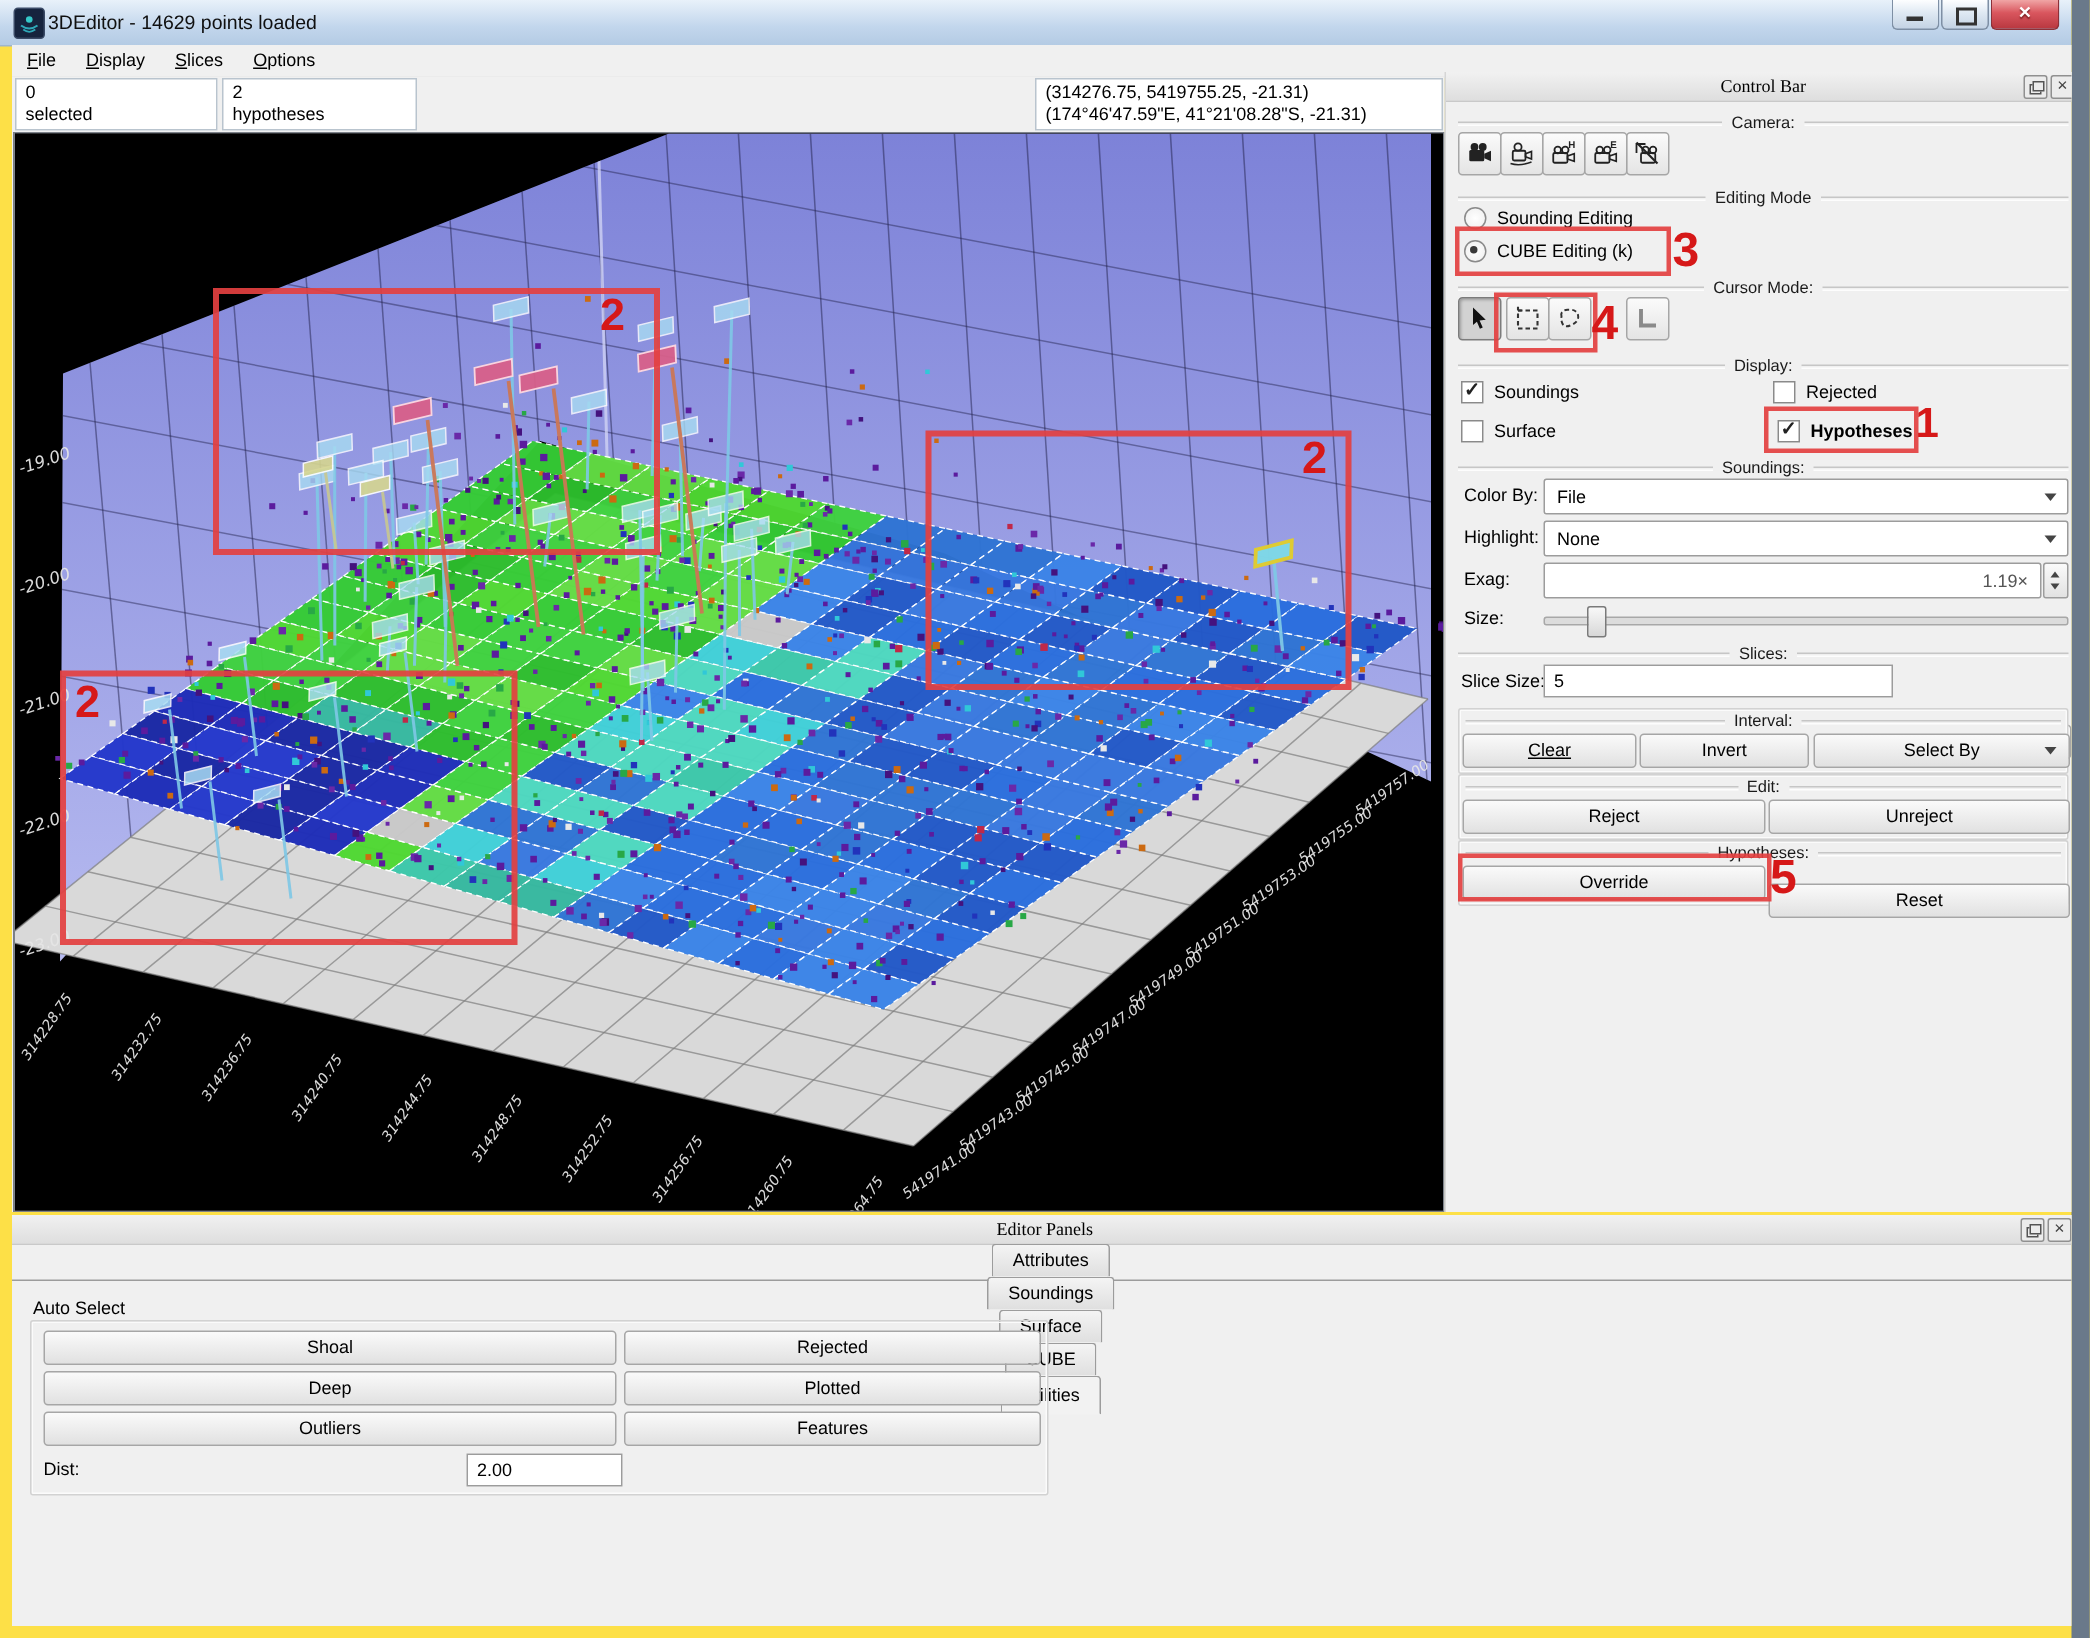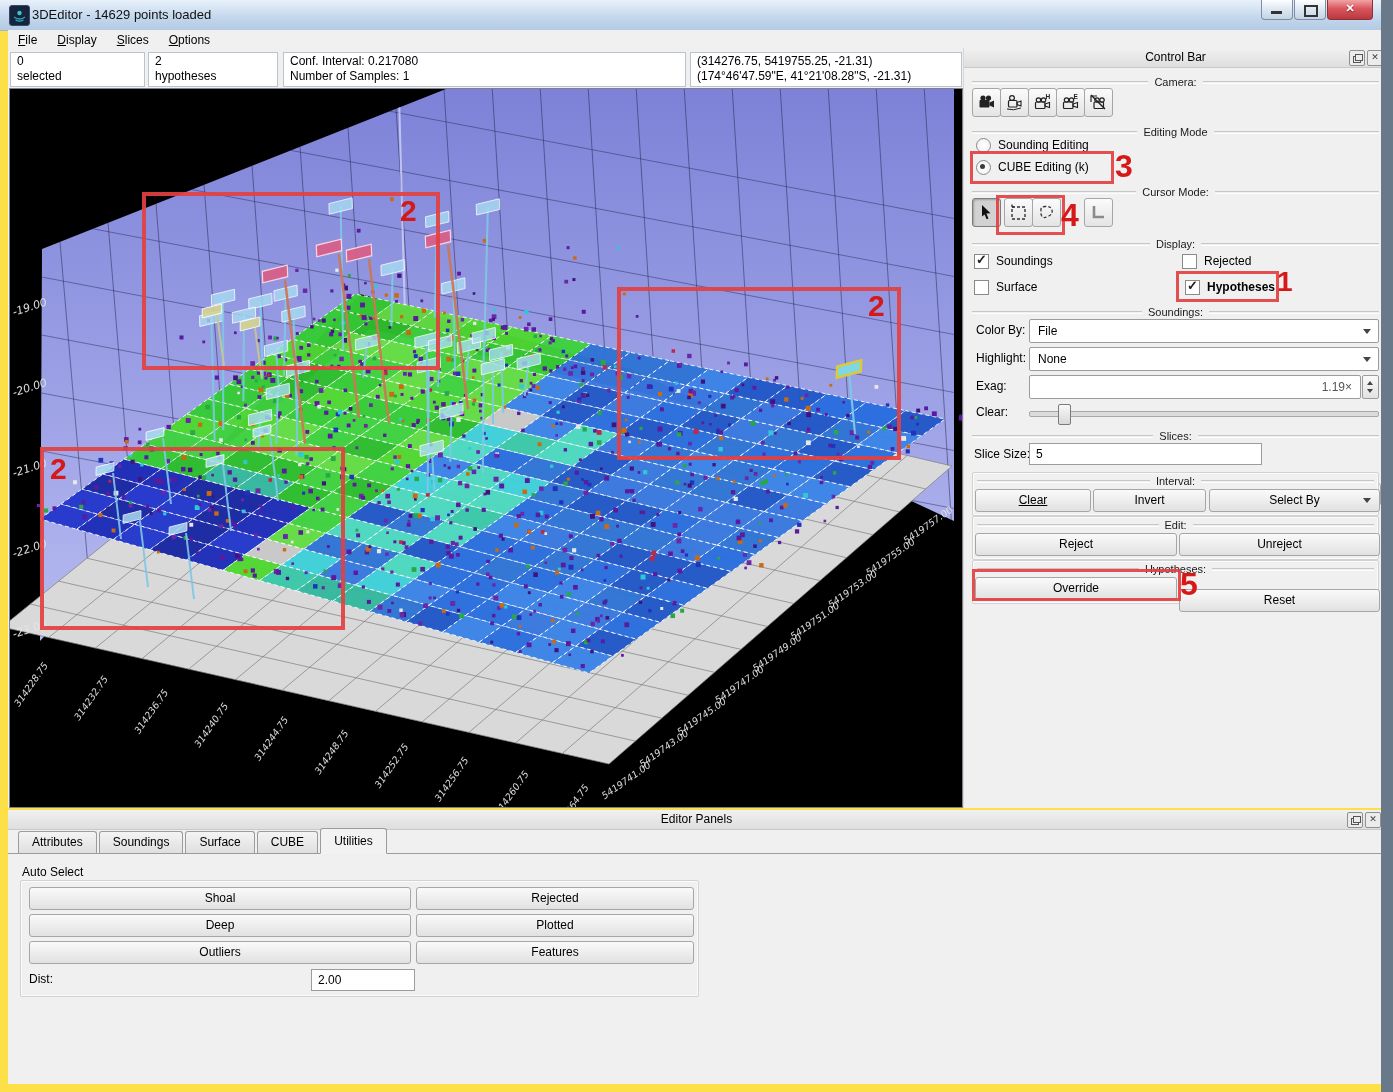--- a/index.html
+++ b/index.html
@@ -17,21 +17,21 @@
   .glyph-x{position:absolute;left:0;top:2px;width:100%;text-align:center;color:#fff;font-weight:bold;font-size:11px;text-shadow:0 1px 1px #7a2020;}
   
   .menubar{position:absolute;left:8px;top:30px;width:1377px;height:21px;background:#f0f0f0;border-bottom:1px solid #dcdcdc;display:flex;align-items:center;}
   .menuitem{padding:0 10px;height:19px;line-height:19px;cursor:default;}
   
   .maincol{position:absolute;left:8px;top:51px;width:955px;height:757px;background:#f0f0f0;}
   .sbox{position:absolute;top:1px;height:31px;background:#fff;border:1px solid #b9c4ce;padding:1px 6px;line-height:15px;font-size:12px;overflow:hidden;white-space:nowrap;}
   .viewport{position:absolute;left:1px;top:37px;width:952px;height:718px;background:#000;border:1px solid #7d828a;box-sizing:content-box;}
   
   .cbar{position:absolute;left:963px;top:48px;width:423px;height:760px;background:#f0f0f0;border-left:1px solid #d6d6d6;}
-  .phead{height:19px;background:linear-gradient(#f1f1f1,#dedede);border-bottom:1px solid #c9c9c9;text-align:center;line-height:19px;font-size:12px;position:relative;}
+  .phead{height:19px;background:linear-gradient(#f1f1f1,#dedede);border-bottom:1px solid #c9c9c9;text-align:center;line-height:19px;font-size:12px;position:relative;font-family:Liberation Serif, serif;}
   .phicons{position:absolute;right:4px;top:2px;display:flex;gap:2px;}
   .phico{width:14px;height:14px;border:1px solid #909090;background:#ececec;border-radius:2px;position:relative;font-size:9px;line-height:13px;text-align:center;color:#444;}
   .phico .sq1{position:absolute;left:3px;top:5px;width:6px;height:5px;border:1px solid #555;}
   .phico .sq2{position:absolute;left:5px;top:3px;width:6px;height:5px;border:1px solid #555;background:#ececec;}
   .sep{position:absolute;left:8px;right:8px;display:flex;align-items:center;gap:6px;font-size:11px;color:#1a1a1a;}
   .sep::before,.sep::after{content:'';flex:1;height:1px;border-top:1px solid #c6c6c6;border-bottom:1px solid #fdfdfd;}
   .tbtn{position:absolute;width:27px;height:27px;border:1px solid #a6a6a6;border-radius:3px;background:linear-gradient(#fbfbfb,#e4e4e4);}
   .tbtn.pressed{background:#d2d2d2;border-color:#7c7c7c;box-shadow:inset 1px 1px 2px rgba(0,0,0,.25);}
   .tbtn svg{position:absolute;left:4px;top:4px;}
   .radio{position:absolute;display:flex;align-items:center;gap:7px;height:18px;}
@@ -48,21 +48,21 @@
   .spinner::before{content:'';position:absolute;left:4px;top:5px;border-left:3.5px solid transparent;border-right:3.5px solid transparent;border-bottom:4px solid #444;}
   .spinner::after{content:'';position:absolute;left:4px;bottom:5px;border-left:3.5px solid transparent;border-right:3.5px solid transparent;border-top:4px solid #444;}
   .sltrack{position:absolute;height:4px;background:#dcdcdc;border:1px solid #a8a8a8;border-radius:2px;}
   .slthumb{position:absolute;top:-8px;width:11px;height:19px;background:linear-gradient(#f8f8f8,#d8d8d8);border:1px solid #7a7a7a;border-radius:2px;}
   .btn{position:absolute;height:21px;border:1px solid #a6a6a6;border-radius:3px;background:linear-gradient(#fafafa,#e1e1e1);text-align:center;line-height:21px;font-size:12px;}
   .group{position:absolute;left:8px;right:8px;border:1px solid #d2d2d2;border-radius:2px;background:#f0f0f0;box-shadow:0 0 0 1px #fbfbfb inset;}
   .gsep{position:relative;margin:2px 4px 0 4px;display:flex;align-items:center;gap:6px;font-size:11px;color:#1a1a1a;}
   .gsep::before,.gsep::after{content:'';flex:1;height:1px;border-top:1px solid #c6c6c6;border-bottom:1px solid #fdfdfd;}
   
   .epanels{position:absolute;left:8px;top:810px;width:1377px;height:274px;background:#f0f0f0;}
-  .tabstrip{position:absolute;left:0;top:19px;width:100%;height:25px;border-bottom:1px solid #9c9c9c;display:flex;align-items:flex-end;padding-left:10px;box-sizing:border-box;}
+  .tabstrip{position:absolute;left:0;top:19px;width:100%;height:25px;border-bottom:1px solid #9c9c9c;display:flex;align-items:center;padding-left:10px;box-sizing:border-box;flex-direction:column;}
   .tab{height:21px;line-height:21px;padding:0 13px;border:1px solid #9c9c9c;border-bottom:none;border-radius:3px 3px 0 0;background:linear-gradient(#f4f4f4,#dfdfdf);margin-right:2px;font-size:12px;}
   .tab.active{height:24px;line-height:24px;background:#f2f2f2;position:relative;margin-bottom:-1px;border-bottom:1px solid #f2f2f2;}
   .gbox{position:absolute;border:1px solid #d2d2d2;border-radius:2px;box-shadow:0 0 0 1px #fbfbfb inset;}
   
   .ann{position:absolute;border:4px solid #e34040;opacity:.92;z-index:60;pointer-events:none;}
   .ann.thin{border-width:3px;}
   .annum{position:absolute;color:#d61818;font-size:30px;font-weight:bold;z-index:61;pointer-events:none;font-family:"Liberation Sans",sans-serif;}
 </style>
 </head>
 <body>
@@ -99,24 +99,20 @@
   </div>
 
   <div class="maincol">
     <div class="sbox" style="left:2px;width:121px;">
       <div>0</div>
       <div>selected</div>
     </div>
     <div class="sbox" style="left:140px;width:116px;">
       <div>2</div>
       <div>hypotheses</div>
-    </div>
-    <div class="sbox" style="left:275px;width:389px;">
-      <div>Conf. Interval: 0.217080</div>
-      <div>Number of Samples: 1</div>
     </div>
     <div class="sbox" style="left:682px;width:258px;">
       <div>(314276.75, 5419755.25, -21.31)</div>
       <div>(174°46'47.59"E, 41°21'08.28"S, -21.31)</div>
     </div>
 
     <div class="viewport">
       <svg id="scene" width="952" height="718" viewBox="0 0 952 718">
           <rect x="0" y="0" width="952" height="718" fill="#000000"></rect>
           <defs>
@@ -1497,21 +1493,21 @@
     <div class="lbl" style="left:12px;top:302px;">Highlight:</div>
     <div class="dd" style="left:65px;top:299px;width:340px;">
       <span>None</span>
       <span class="arr"></span>
     </div>
     <div class="lbl" style="left:12px;top:330px;">Exag:</div>
     <div class="dd" style="left:65px;top:327px;width:322px;text-align:right;padding-right:8px;padding-left:0;color:#555;">
       <span>1.19×</span>
     </div>
     <div class="spinner" style="left:398px;top:327px;"></div>
-    <div class="lbl" style="left:12px;top:356px;">Clear:</div>
+    <div class="lbl" style="left:12px;top:356px;">Size:</div>
     <div class="sltrack" style="left:65px;top:363px;width:348px;">
       <div class="slthumb" style="left: 8%;"></div>
     </div>
 
     <div class="sep" style="top:382px;">
         <span>Slices:</span>
       </div>
     <div class="lbl" style="left:10px;top:398px;">Slice Size:</div>
     <div class="tbox" style="left:65px;top:395px;width:225px;">5</div>
     <div class="btn" style="left:339px;top:395px;width:76px;margin-top:40px;">Start</div>

